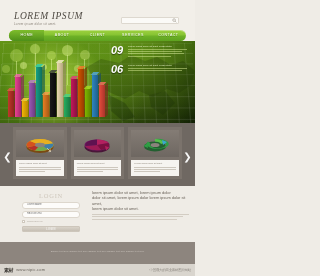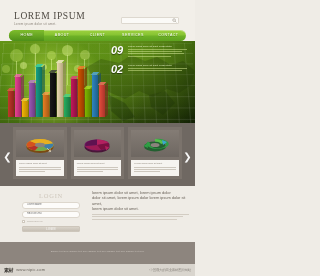--- a/index.html
+++ b/index.html
@@ -6,21 +6,21 @@
   html,body { width:195px; height:276px; overflow:hidden; }
   body {
     font-family:"Liberation Sans", sans-serif;
     background:#efece6;
     -webkit-font-smoothing:none;
   }
   .page { position:relative; width:195px; height:276px; background:#f2efe9; overflow:hidden; }
 
   
   .header { position:relative; height:30px; background:#f2efe9; }
-  .logo { position:absolute; left:14px; top:11px; }
+  .logo { position:absolute; left:14px; top:11px;font-style:italic; }
   .logo-title {
     font-family:"Liberation Serif", serif;
     font-size:9.5px; letter-spacing:.6px; color:#4f4a43; line-height:10px;
     white-space:nowrap;
   }
   .logo-sub {
     font-size:3px; letter-spacing:.2px; color:#8d867c; line-height:4px;
     margin-top:1px; white-space:nowrap;
   }
   .search-wrap {
@@ -314,21 +314,21 @@
           <div class="hl-head">Lorem ipsum dolor sit amet consectetur</div>
           <div class="hl-lines">
             <div class="hl-line" style="width:96%"></div>
               <div class="hl-line" style="width:88%"></div>
             <div class="hl-line" style="width:92%"></div>
               <div class="hl-line" style="width:70%"></div>
           </div>
         </div>
       </div>
       <div class="hl-row">
-        <div class="hl-num">02</div>
+        <div class="hl-num">06</div>
         <div class="hl-txt">
           <div class="hl-head">Lorem ipsum dolor sit amet consectetur</div>
           <div class="hl-lines">
             <div class="hl-line" style="width:96%"></div>
               <div class="hl-line" style="width:88%"></div>
           </div>
         </div>
       </div>
     </div>
   </div>

